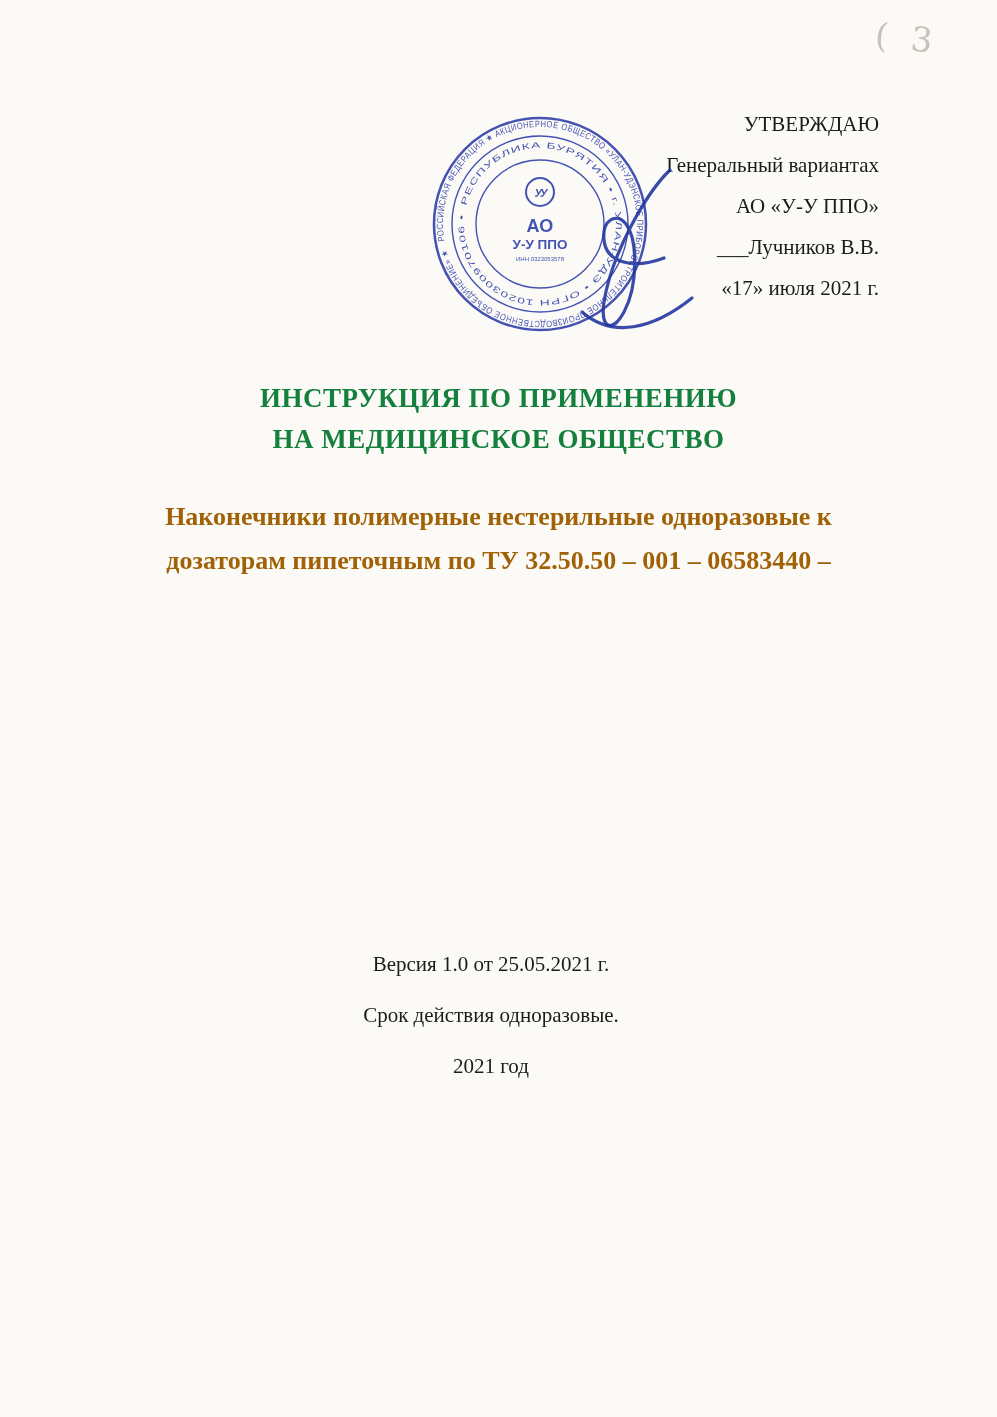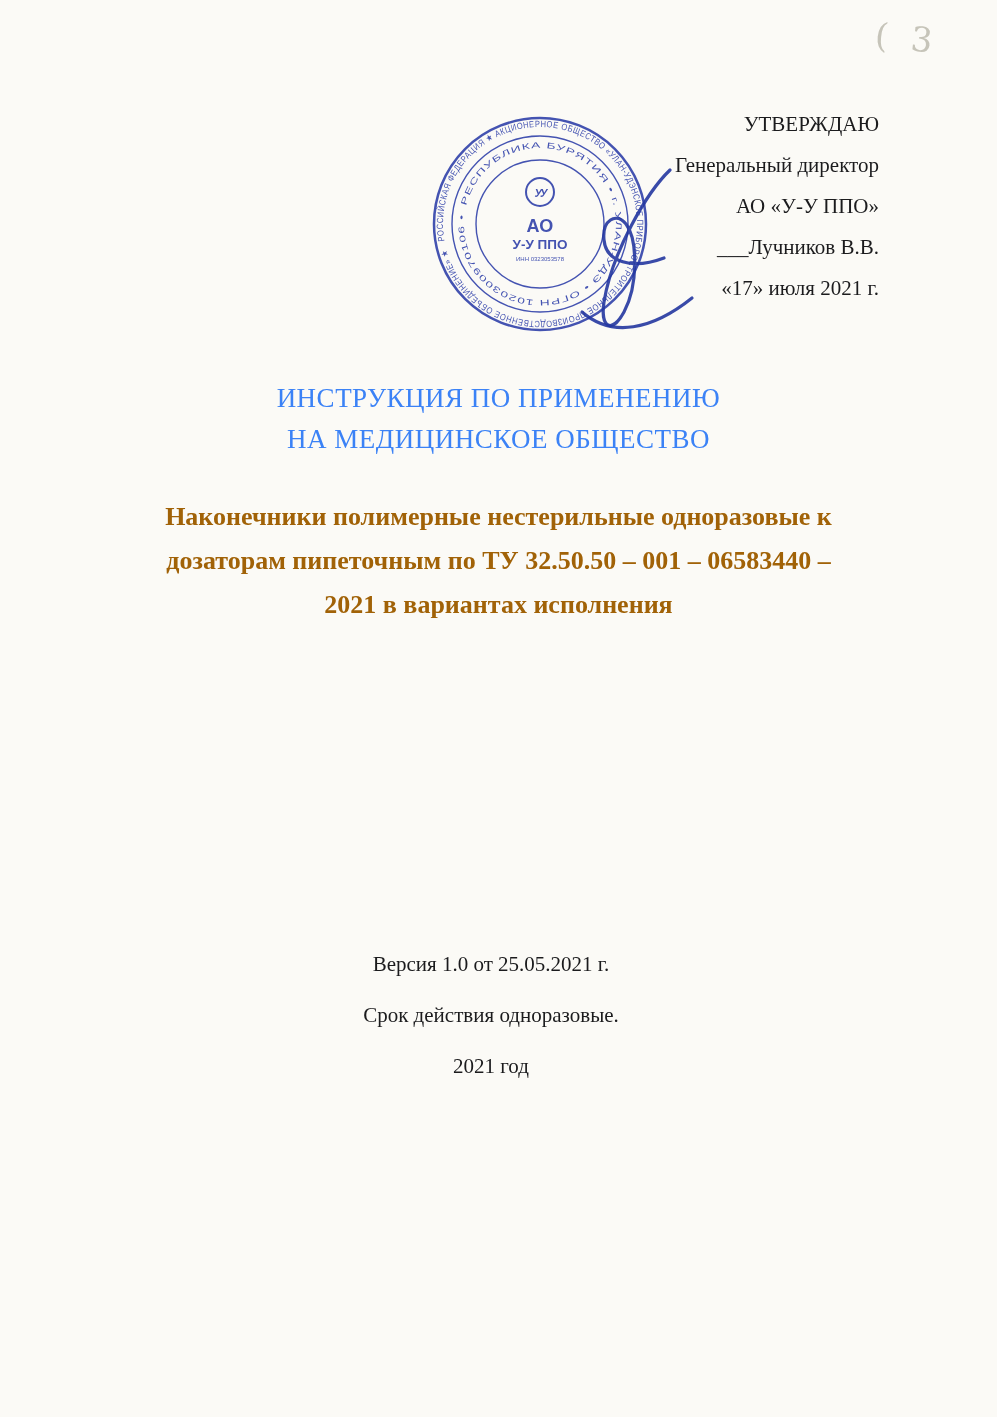--- a/index.html
+++ b/index.html
@@ -52,25 +52,25 @@
   }
   .signature path{
     stroke:#2336a0;fill:none;
     stroke-width:3.2;stroke-linecap:round;
     opacity:.9;
   }
   
   .doc-title{
     position:absolute;top:378px;left:0;right:0;
     text-align:center;
-    font-weight:normal;
+    font-weight:bold;
     font-size:27px;
     line-height:41px;
     letter-spacing:.5px;
-    color:#3b82f6;
+    color:#15803d;
   }
   .doc-subject{
     position:absolute;top:495px;left:60px;right:60px;
     text-align:center;
     font-weight:bold;
     font-size:26px;
     line-height:44px;
     color:#a16207;
   }
   
@@ -84,21 +84,21 @@
 </style>
 </head>
 <body>
 
 <div class="page">
 
   <div class="corner-mark">( 3</div>
 
   <div class="approval">
     <div>УТВЕРЖДАЮ</div>
-    <div>Генеральный директор</div>
+    <div>Генеральный вариантах</div>
     <div>АО «У-У ППО»</div>
     <div>___Лучников В.В.</div>
     <div>«17» июля 2021 г.</div>
   </div>
 
   <svg class="stamp" viewBox="0 0 232 232" aria-hidden="true">
     <defs>
       <path id="outerRingPath" d="M19,116 a97,97 0 1,1 194,0 a97,97 0 1,1 -194,0" fill="none"></path>
       <path id="innerRingPath" d="M40,116 a76,76 0 1,1 152,0 a76,76 0 1,1 -152,0" fill="none"></path>
     </defs>
@@ -133,21 +133,20 @@
   </svg>
 
   <div class="doc-title">
     <div>ИНСТРУКЦИЯ ПО ПРИМЕНЕНИЮ</div>
     <div>НА МЕДИЦИНСКОЕ ОБЩЕСТВО</div>
   </div>
 
   <div class="doc-subject">
     <div>Наконечники полимерные нестерильные одноразовые к</div>
     <div>дозаторам пипеточным по ТУ 32.50.50 – 001 – 06583440 –</div>
-    <div>2021 в вариантах исполнения</div>
   </div>
 
   <div class="doc-footer">
     <div>Версия 1.0 от 25.05.2021 г.</div>
     <div>Срок действия одноразовые.</div>
     <div>2021 год</div>
   </div>
 
 </div>
 

